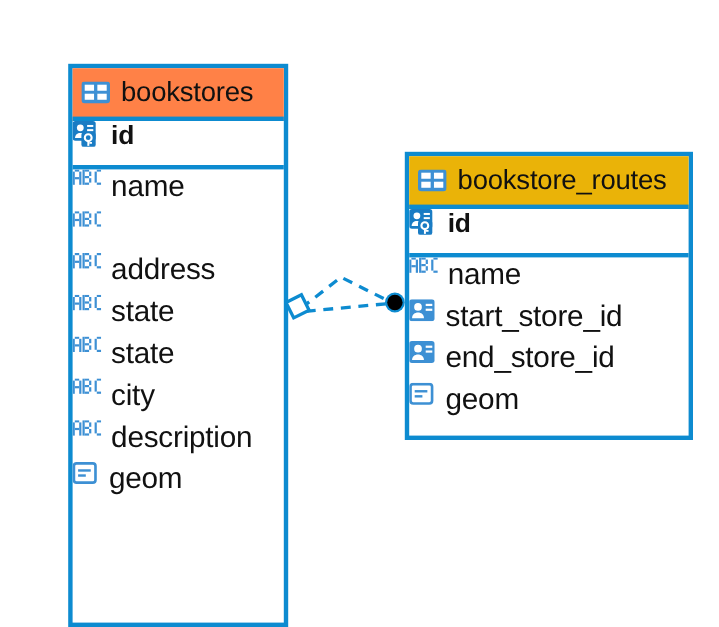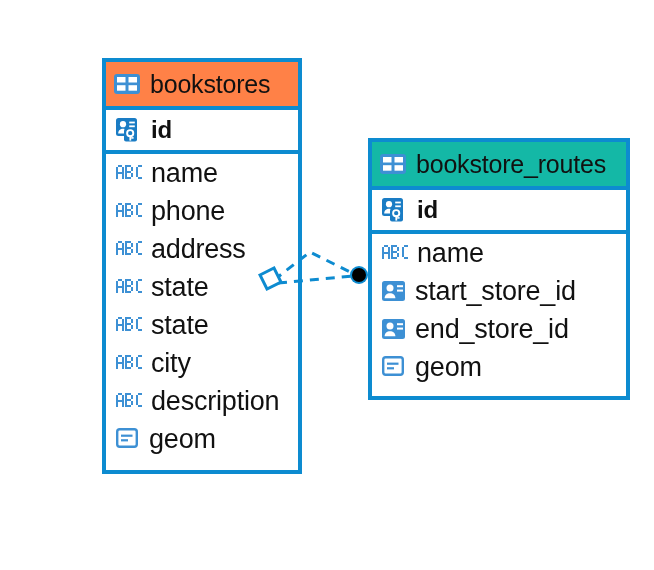--- a/index.html
+++ b/index.html
@@ -19,56 +19,54 @@
   .entity {
     position: absolute;
     box-sizing: border-box;
     border: 4px solid #0d8bd0;
     background: #ffffff;
   }
   #entity-bookstores {
     left: 62px;
     top: 58px;
     width: 200px;
-    height: 416px;
-    margin-left: 40px;
+    height: 512px;
   }
   #entity-bookstore-routes {
     left: 368px;
     top: 138px;
     width: 262px;
     height: 262px;
   }
 
   .entity-header {
     box-sizing: border-box;
     display: flex;
     align-items: center;
     height: 48px;
     padding-left: 8px;
     border-bottom: 4px solid #0d8bd0;
   }
   .entity-header.accent-orange { background: #ff8147; }
-  .entity-header.accent-gray   { background: #14b8a6; }
+  .entity-header.accent-gray   { background: #eab308; }
 
   .entity-title {
     font-size: 25px;
     color: #111111;
     margin-left: 10px;
     white-space: nowrap;
     letter-spacing: -0.2px;
   }
 
   
   .field-row {
     box-sizing: border-box;
     display: flex;
-    align-items: center;
+    align-items: flex-start;
     height: 38px;
-    padding-left: 10px;
   }
   .field-row.pk-row {
     height: 44px;
     border-bottom: 4px solid #0d8bd0;
   }
   .field-label {
     font-size: 27px;
     color: #111111;
     margin-left: 9px;
     white-space: nowrap;
@@ -173,21 +171,20 @@
           <rect x="15" y="2" width="2" height="4"></rect>
             <rect x="11" y="6" width="4" height="2"></rect>
           <rect x="15" y="8" width="2" height="4"></rect>
             <rect x="11" y="12" width="4" height="2"></rect>
           <rect x="20" y="2" width="2" height="10"></rect>
             <rect x="22" y="0" width="4" height="2"></rect>
           <rect x="22" y="12" width="4" height="2"></rect>
         </g>
       </svg>
     </span>
-    <span class="field-label">phone</span>
   </div>
 
   <div class="field-row">
     <span class="icon icon-abc">
       <svg viewBox="0 0 26 16" width="26" height="16" xmlns="http://www.w3.org/2000/svg">
         <g fill="#3d90d4">
           <rect x="0" y="2" width="2" height="12"></rect>
             <rect x="2" y="0" width="4" height="2"></rect>
           <rect x="6" y="2" width="2" height="12"></rect>
             <rect x="2" y="7" width="4" height="2"></rect>

